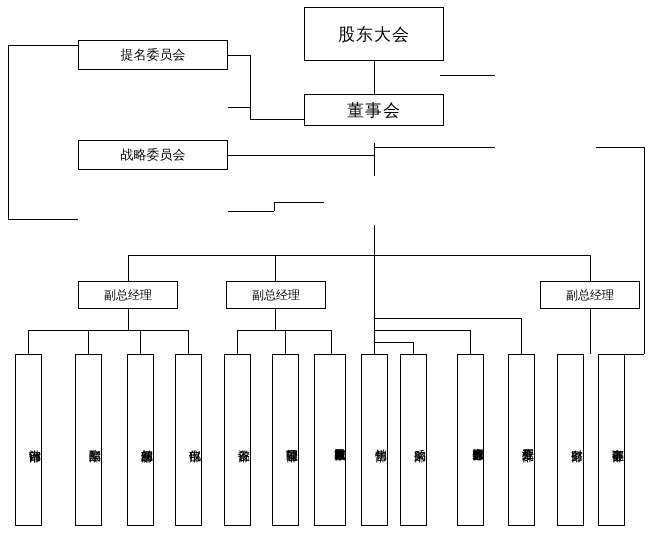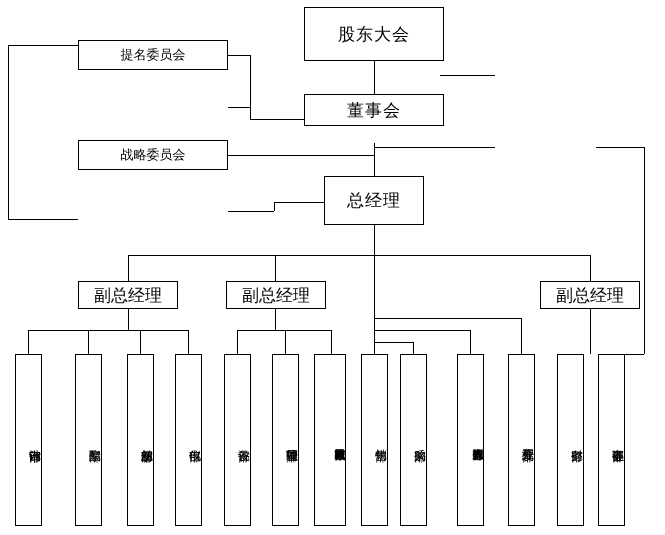--- a/index.html
+++ b/index.html
@@ -28,21 +28,21 @@
     z-index: 2;
   }
   .box.top {
     font-size: 17px;
     letter-spacing: 1px;
   }
   .box.mid {
     font-size: 13px;
   }
   .box.vp {
-    font-size: 17px;
+    font-size: 12px;
   }
   .box.dept {
     writing-mode: vertical-rl;
     text-orientation: upright;
     font-size: 12px;
     line-height: 1.05;
     padding: 6px 0;
     align-items: flex-start;
     justify-content: center;
     white-space: normal;
@@ -123,23 +123,20 @@
   <div class="box top" style="left:304px; top:7px; width:140px; height:54px;">
     <span>股东大会</span>
   </div>
 
   <div class="box top" style="left:304px; top:94px; width:140px; height:32px;">
     <span>董事会</span>
   </div>
 
 
 
-  <div class="box top" style="left:324px; top:176px; width:100px; height:49px;">
-    <span>总经理</span>
-  </div>
 
   <div class="box mid" style="left:78px; top:40px; width:150px; height:30px;">
     <span>提名委员会</span>
   </div>
 
 
   <div class="box mid" style="left:78px; top:140px; width:150px; height:30px;">
     <span>战略委员会</span>
   </div>
 

